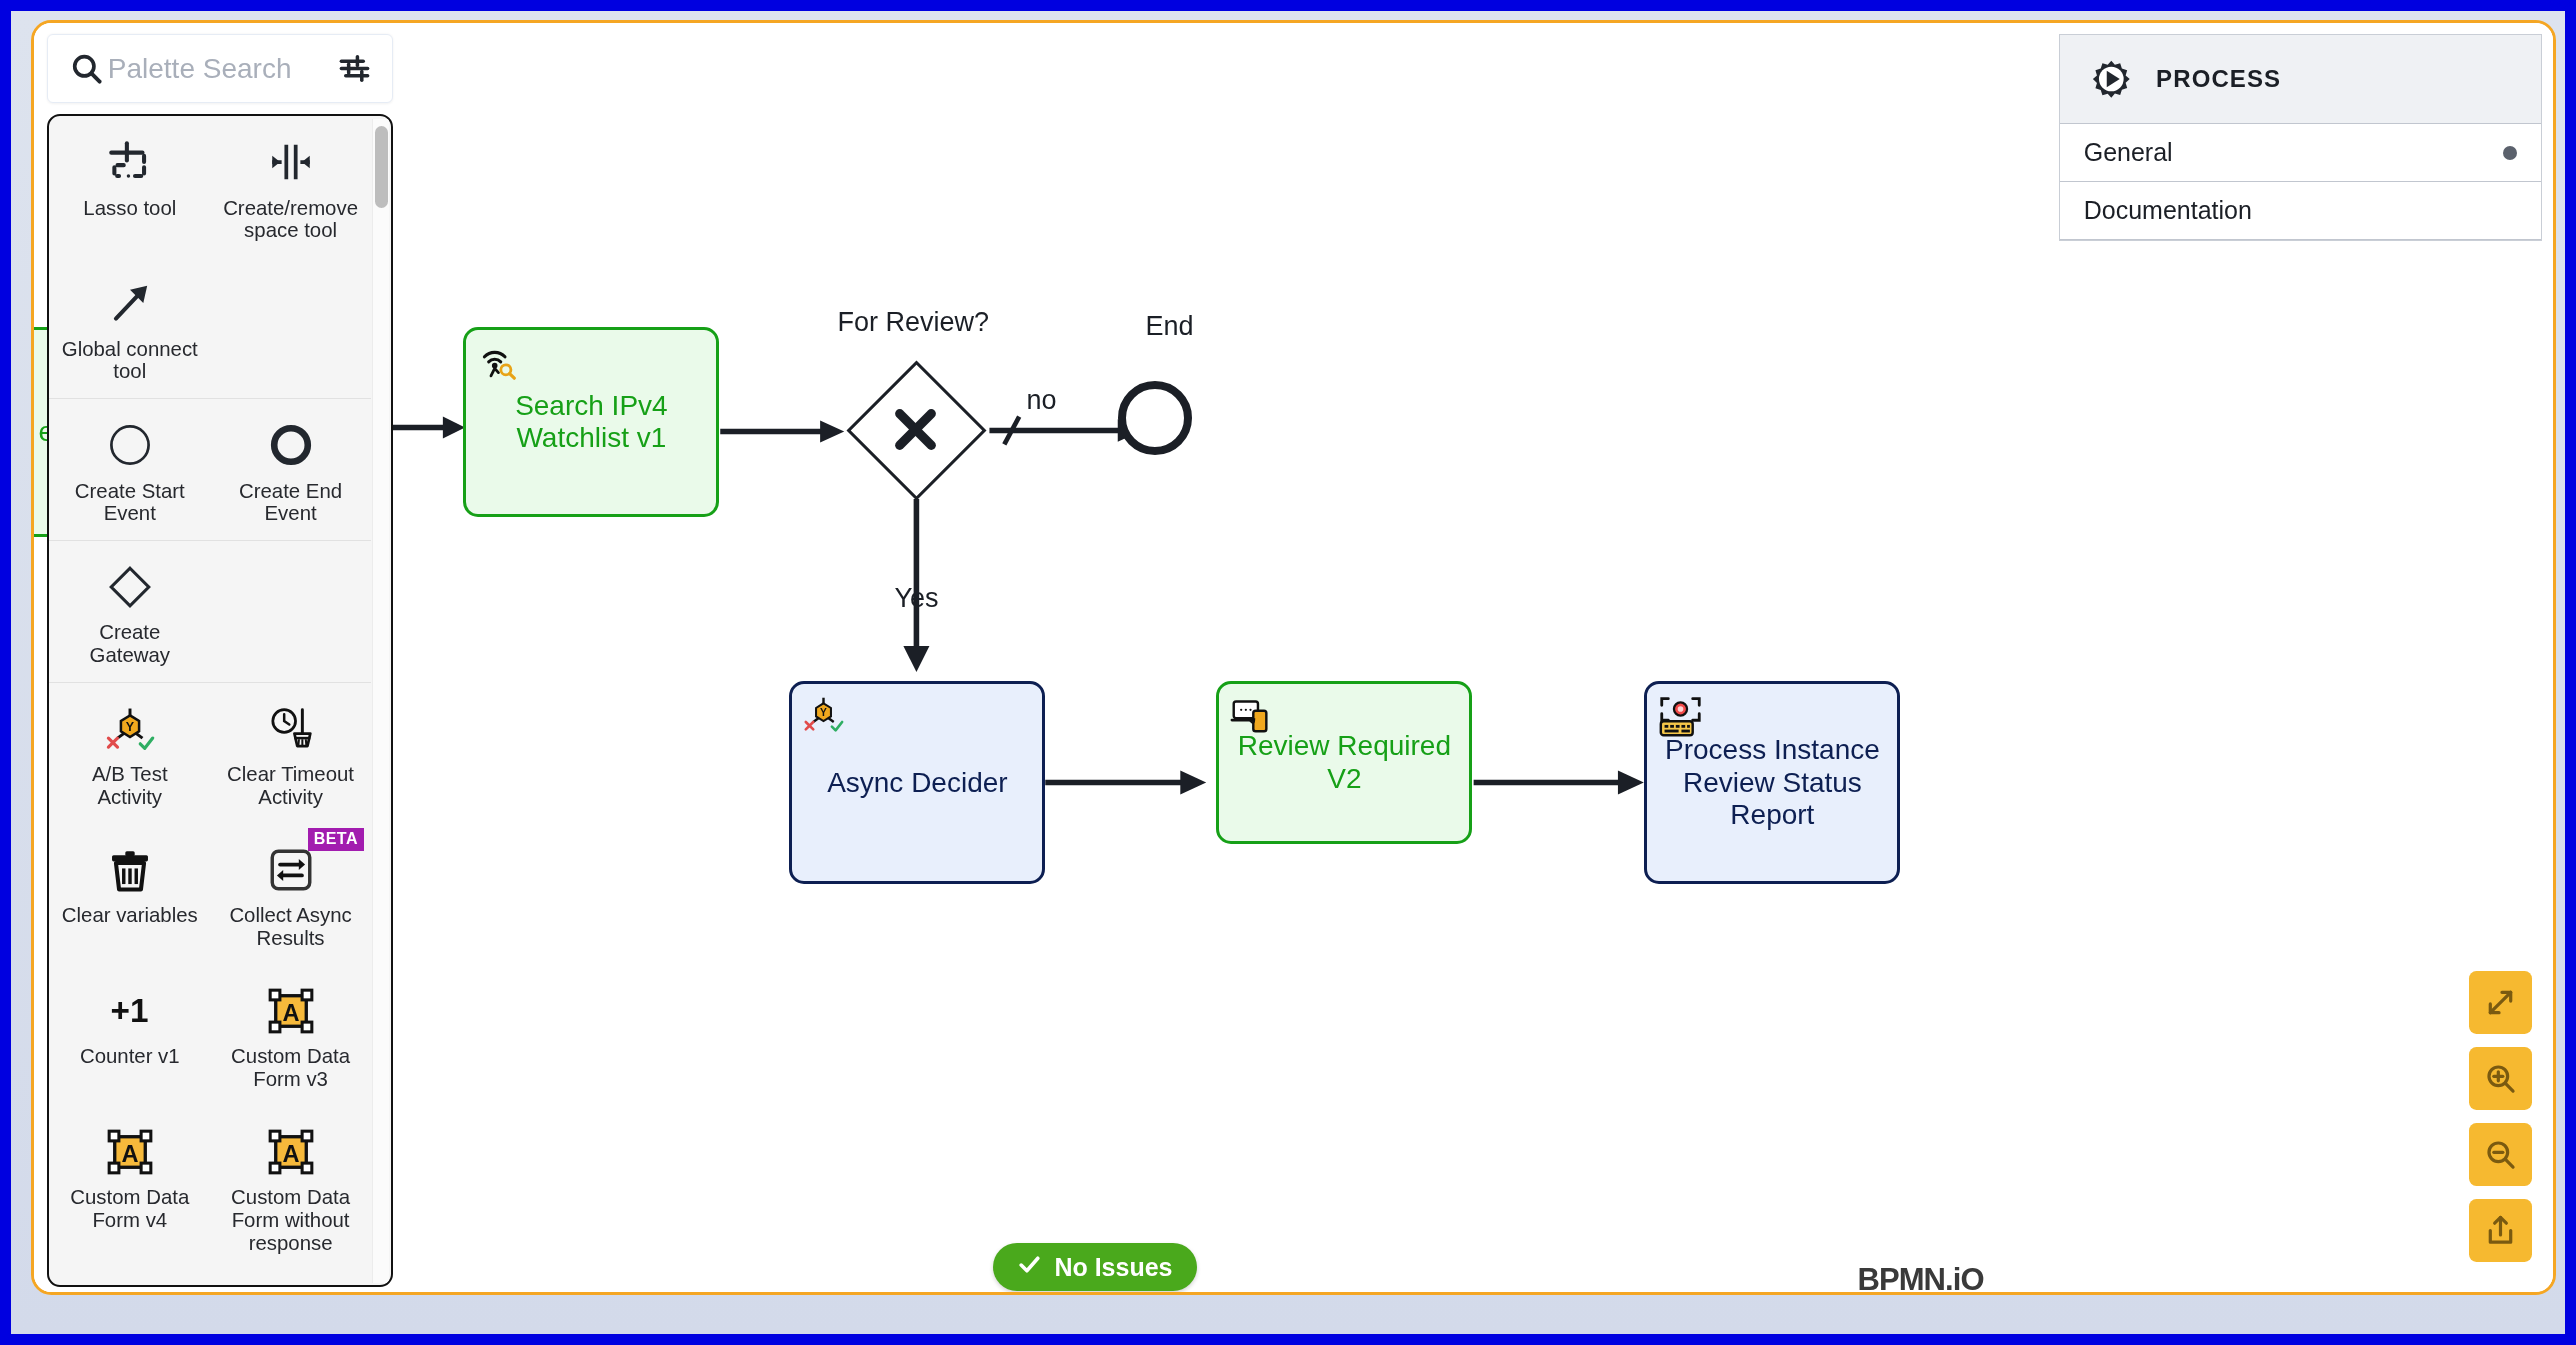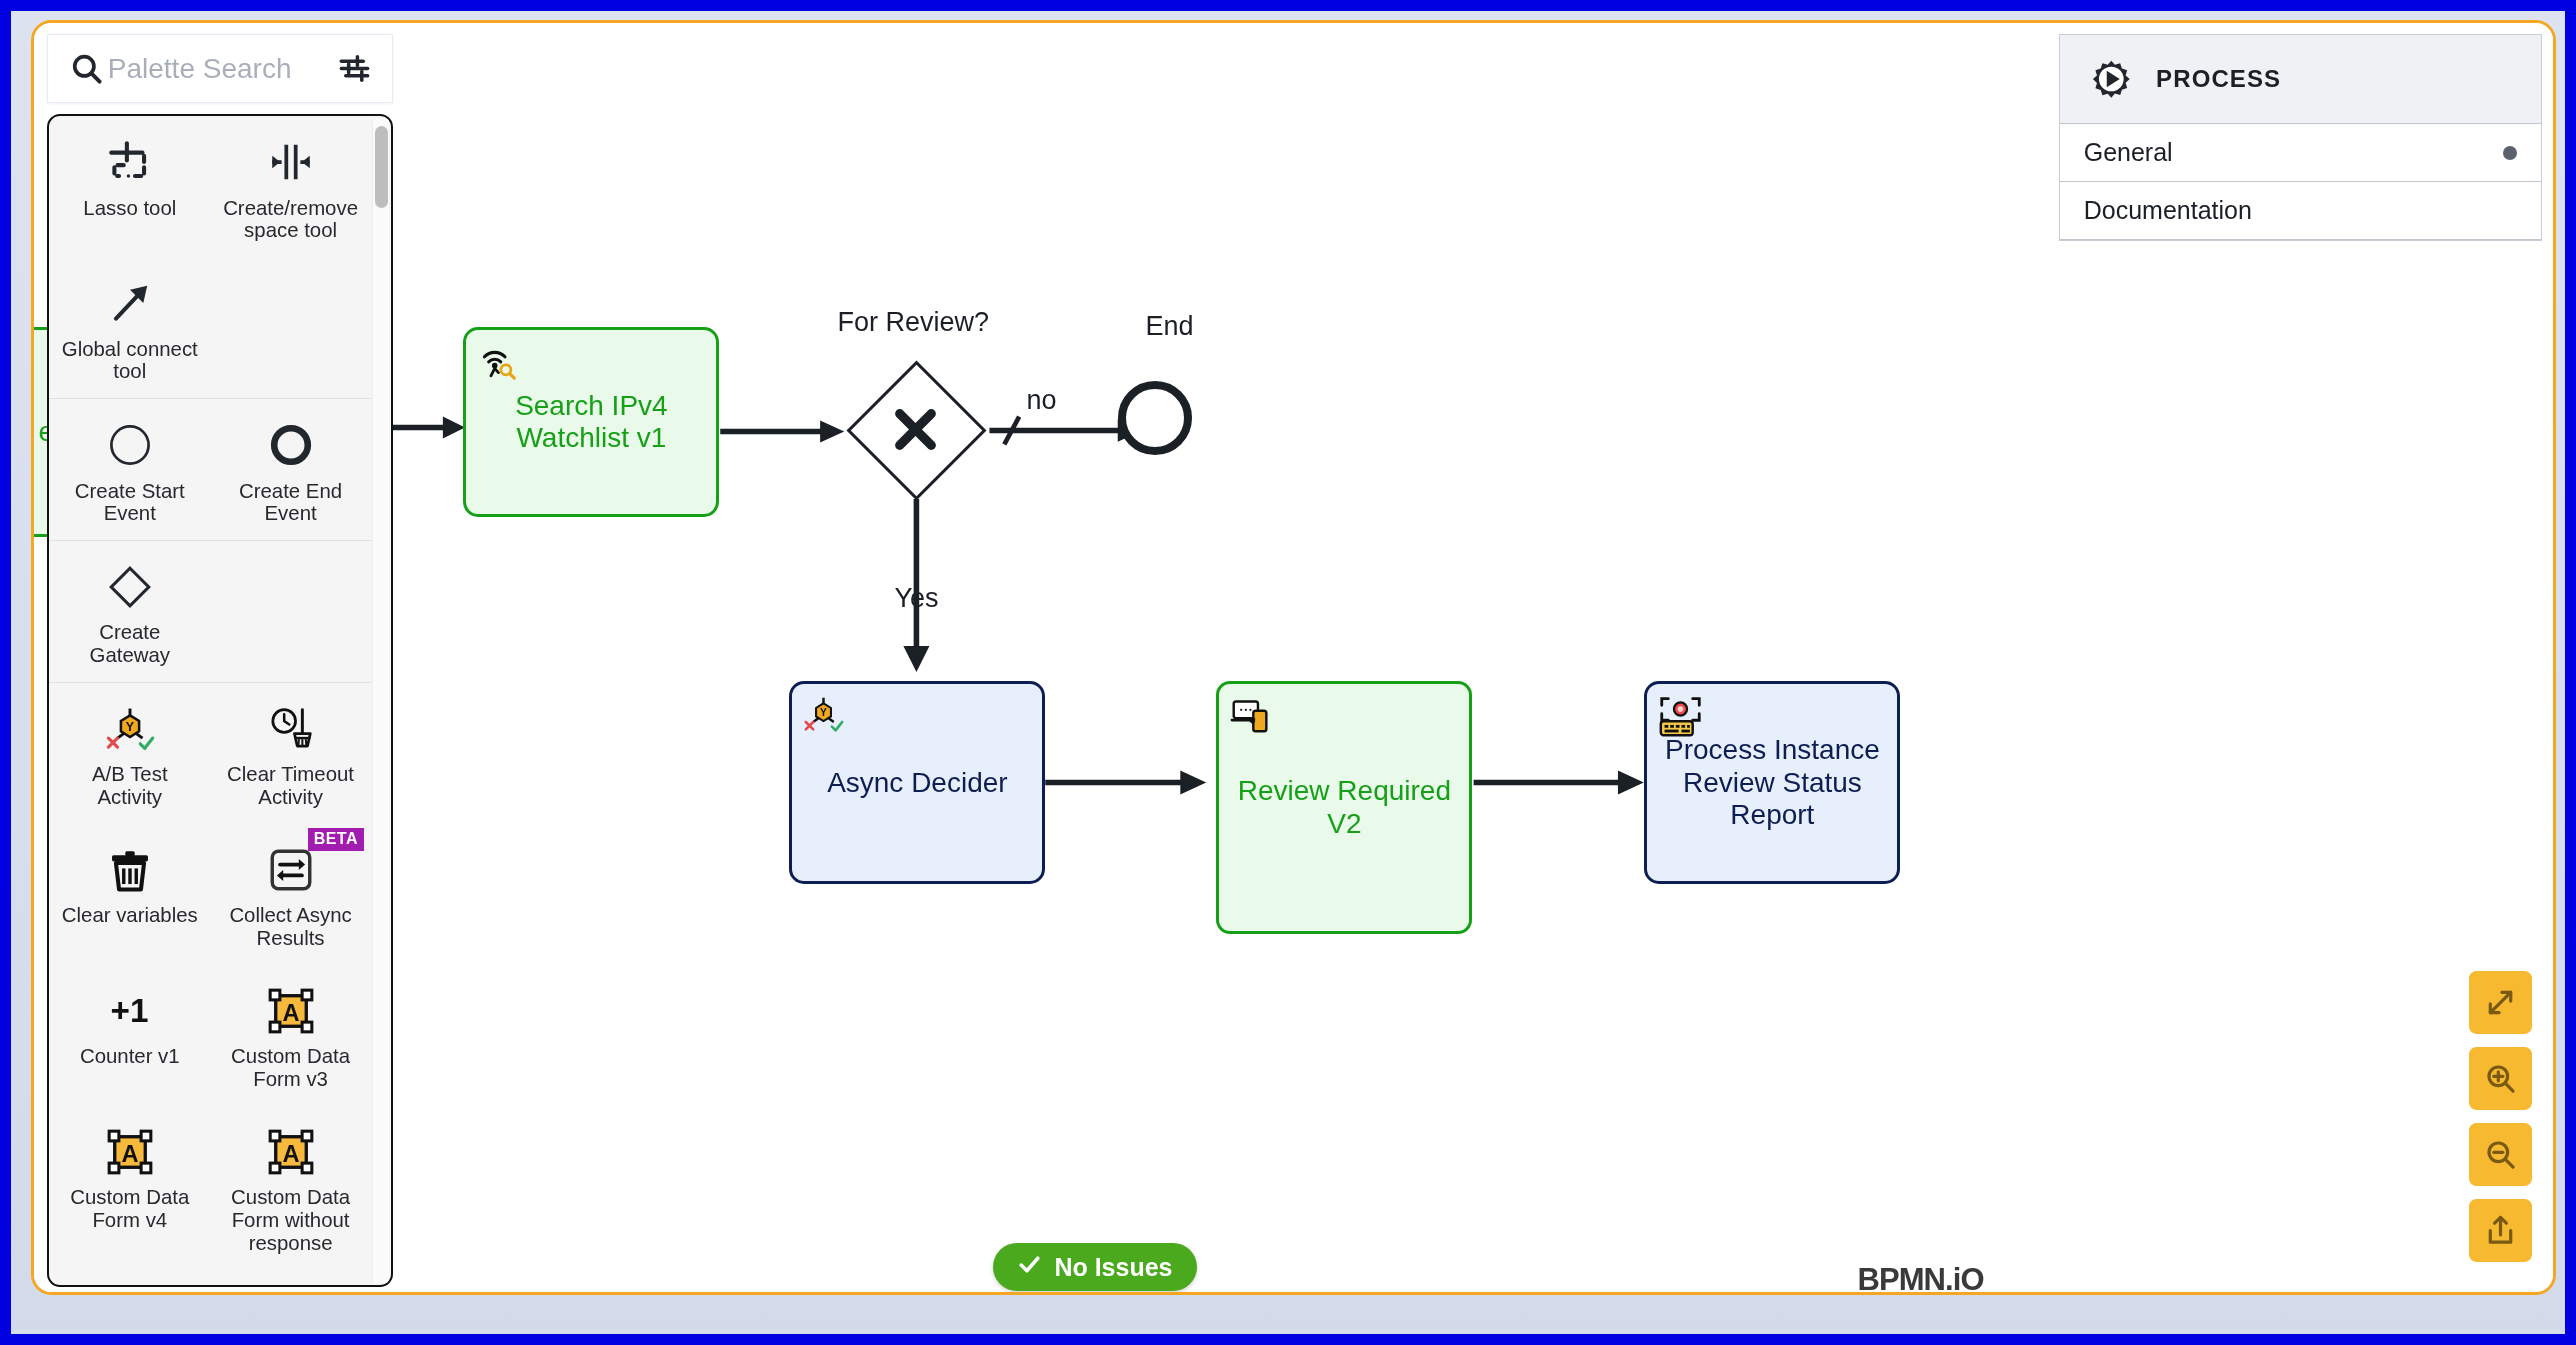--- a/index.html
+++ b/index.html
@@ -42,21 +42,21 @@
     position: absolute;
     left: 13px; top: 11px;
     width: 346px;
     z-index: 40;
   }
   #palette-search-box {
     position: relative;
     height: 69px;
     background: #ffffff;
     border: 1.9px solid #e6ecf5;
-    border-radius: 1px;
+    border-radius: 6px;
     display: flex; align-items: center;
     padding: 0 20.4px;
     box-shadow: 0 0.9px 2.8px rgba(0,0,0,.06);
   }
   #search-icon-wrap { width: 39px; flex: 0 0 39px; display:flex; align-items:center; }
   #palette-search-input {
     flex: 1 1 auto;
     border: none; outline: none;
     font-size: 28px;
     font-family: "Liberation Sans", sans-serif;
@@ -316,21 +316,21 @@
               </svg>
             </span>
             <span>Async Decider</span>
           </div>
 
           <svg style="position:absolute; left:1011px; top:741px; width:167px; height:37px;" viewBox="0 0 180 40" width="167" height="37">
             <line x1="0" y1="20" x2="148" y2="20" stroke="#1b1f26" stroke-width="6"></line>
             <polygon points="146,7 174,20 146,33" fill="#1b1f26"></polygon>
           </svg>
 
-          <div class="bpmn-task task-green" style="left:1182px; top:658px; width:256px; height:253px;border-radius:14px;">
+          <div class="bpmn-task task-green" style="left:1182px; top:658px; width:256px; height:163px;">
             <span class="task-badge">
               <svg viewBox="0 0 44 44" width="41" height="41">
                 <rect x="4" y="8" width="26" height="18" rx="2.5" fill="#fff" stroke="#111" stroke-width="2.6"></rect>
                 <line x1="2" y1="28" x2="32" y2="28" stroke="#111" stroke-width="2.8" stroke-linecap="round"></line>
                 <circle cx="12" cy="17" r="1.2" fill="#111"></circle>
                   <circle cx="17" cy="17" r="1.2" fill="#111"></circle>
                   <circle cx="22" cy="17" r="1.2" fill="#111"></circle>
                 <rect x="25" y="18" width="14" height="22" rx="2.5" fill="#f0a81e" stroke="#111" stroke-width="2.6"></rect>
                 <path d="M20 26 q6 10 6 0" fill="none" stroke="#111" stroke-width="2.2"></path>
               </svg>

